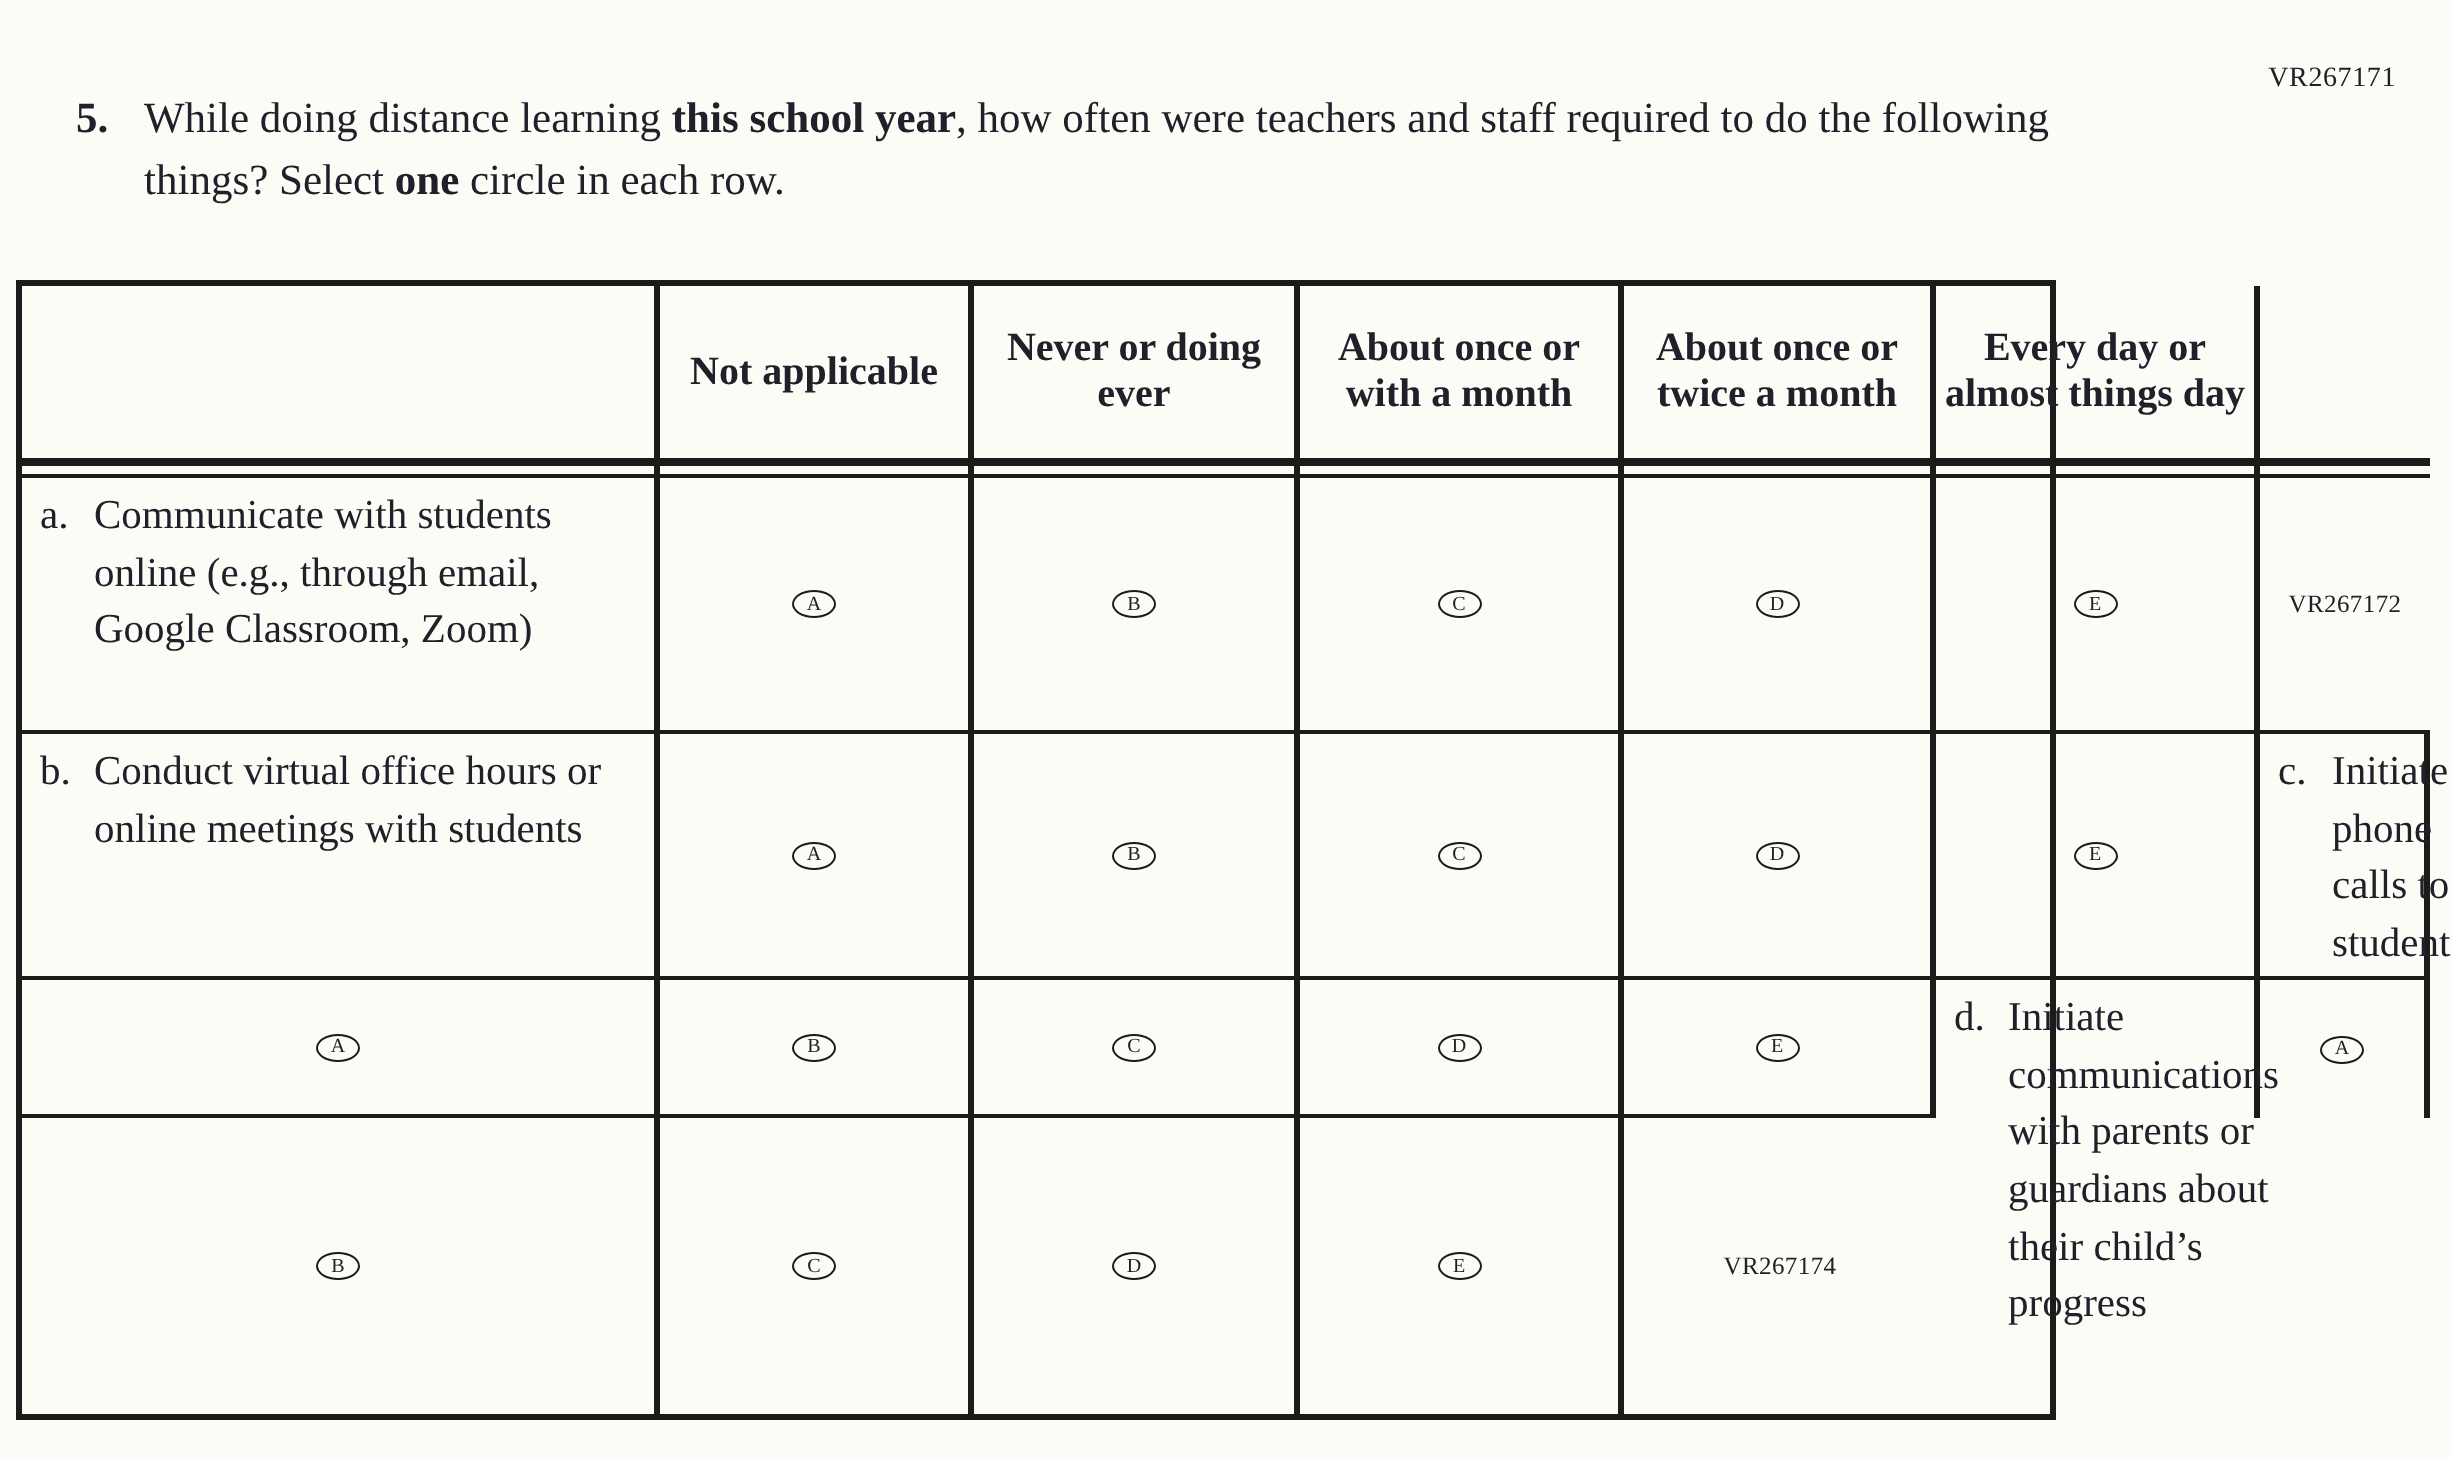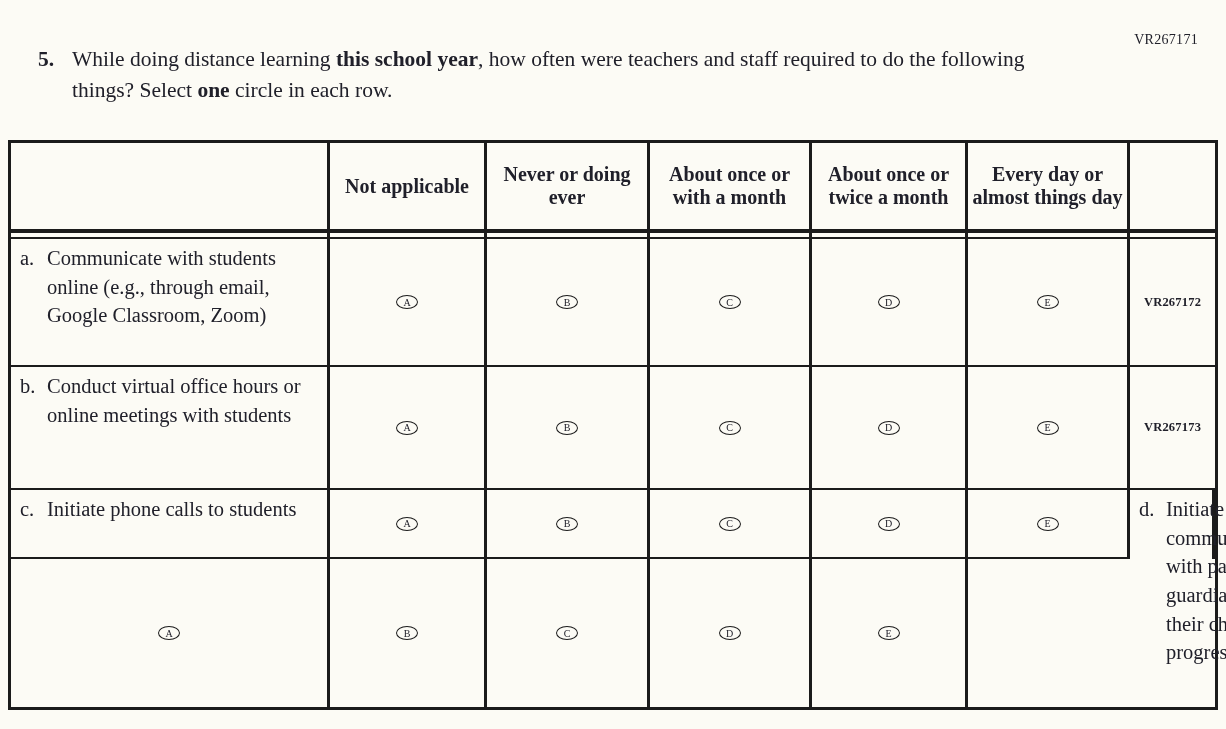--- a/index.html
+++ b/index.html
@@ -20,30 +20,30 @@
   }
   
   .question{
     position:absolute;left:38px;top:44px;width:1010px;
     display:flex;font-size:21.5px;line-height:1.42;
   }
   .qnum{font-weight:700;width:34px;flex:0 0 34px;}
   .qtext b{font-weight:700;}
   
   .qtable{
-    position:absolute;left:8px;top:140px;width:1210px;
+    position:absolute;left:8px;top:140px;width:1020px;
     box-sizing:border-box;
     display:grid;
     grid-template-columns:319px 157px 163px 162px 156px 162px 85px;
     grid-template-rows:90px 6px 128px 123px 69px 148px;
     border:3px solid var(--line);
     background:transparent;
   }
   .cell{box-sizing:border-box;border-right:3px solid var(--line);min-width:0;}
-  .cell.end{border-right:none;font-weight:bold;}
+  .cell.end{border-right:none;}
   .hdr{
     border-bottom:4px solid var(--line);
     display:flex;align-items:center;justify-content:center;
     text-align:center;font-weight:700;font-size:20px;line-height:1.13;
     padding:0 4px;
   }
   .divr{border-bottom:2px solid var(--line);}
   .bcell{border-bottom:2px solid var(--line);}
   .bcell.nob{border-bottom:none;}
   .lab{
@@ -126,21 +126,20 @@
     </div>
   <div class="cell bcell opt">
       <span class="bubble">C</span>
     </div>
   <div class="cell bcell opt">
       <span class="bubble">D</span>
     </div>
   <div class="cell bcell opt">
       <span class="bubble">E</span>
     </div>
-  <div class="cell bcell code end">VR267173</div>
 
   <div class="cell bcell lab">
     <span class="letter">c.</span>
     <span>Initiate phone calls to students</span>
   </div>
   <div class="cell bcell opt">
       <span class="bubble">A</span>
     </div>
   <div class="cell bcell opt">
       <span class="bubble">B</span>
@@ -167,14 +166,15 @@
     </div>
   <div class="cell bcell nob opt">
       <span class="bubble">C</span>
     </div>
   <div class="cell bcell nob opt">
       <span class="bubble">D</span>
     </div>
   <div class="cell bcell nob opt">
       <span class="bubble">E</span>
     </div>
+  <div class="cell bcell nob code end">VR267174</div>
 
 </div>
 
 </body></html>

